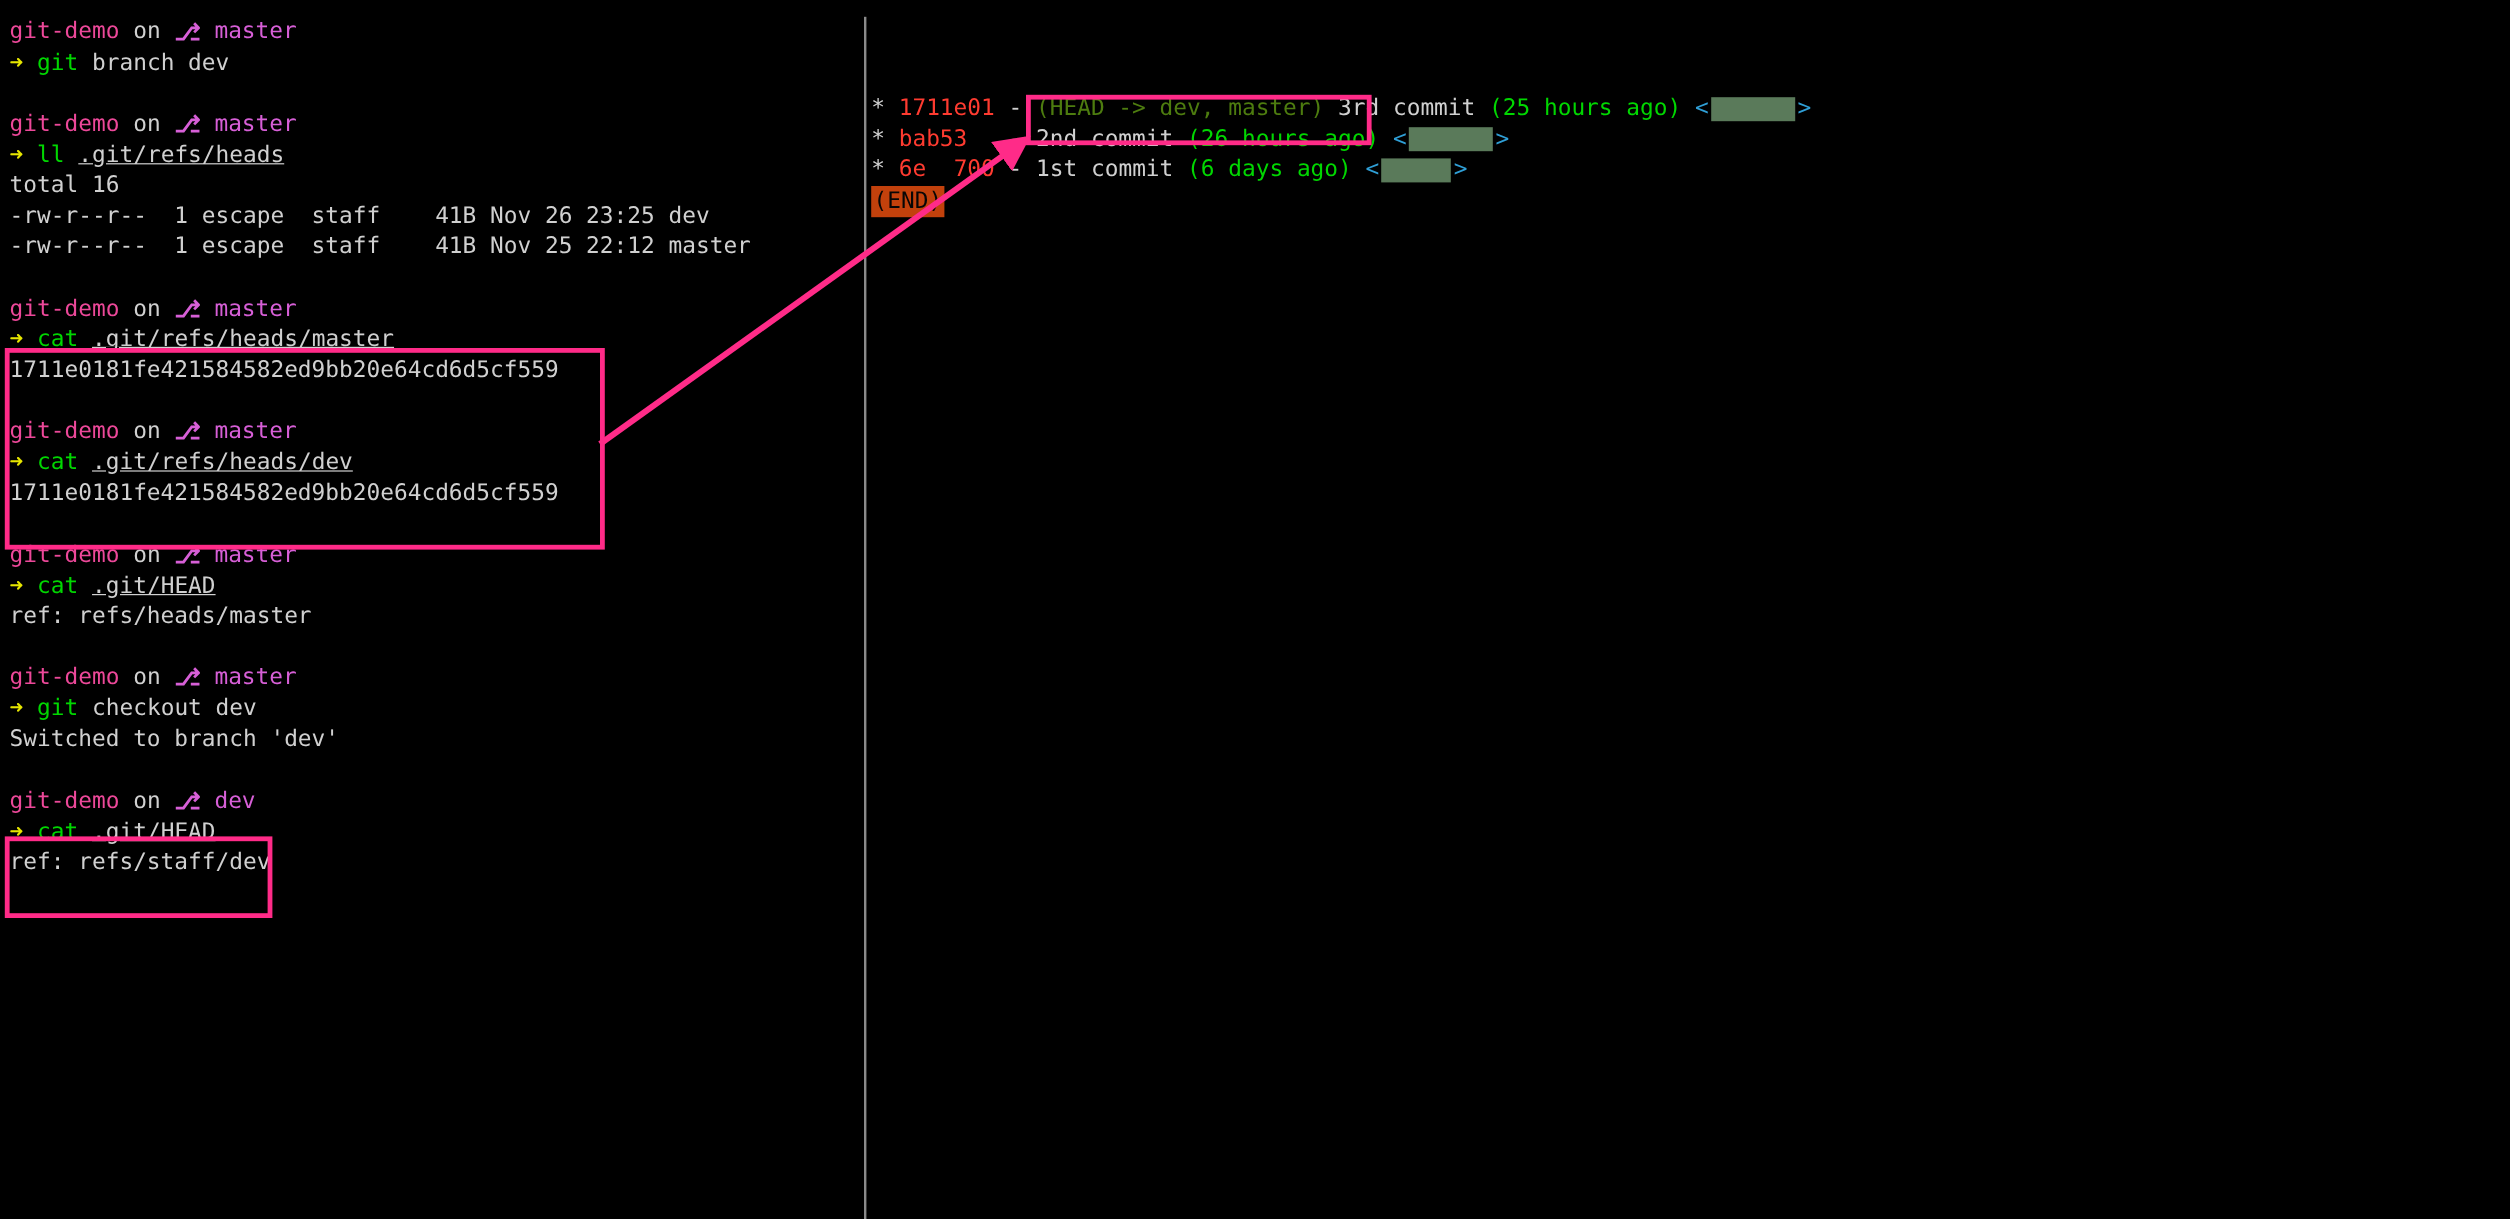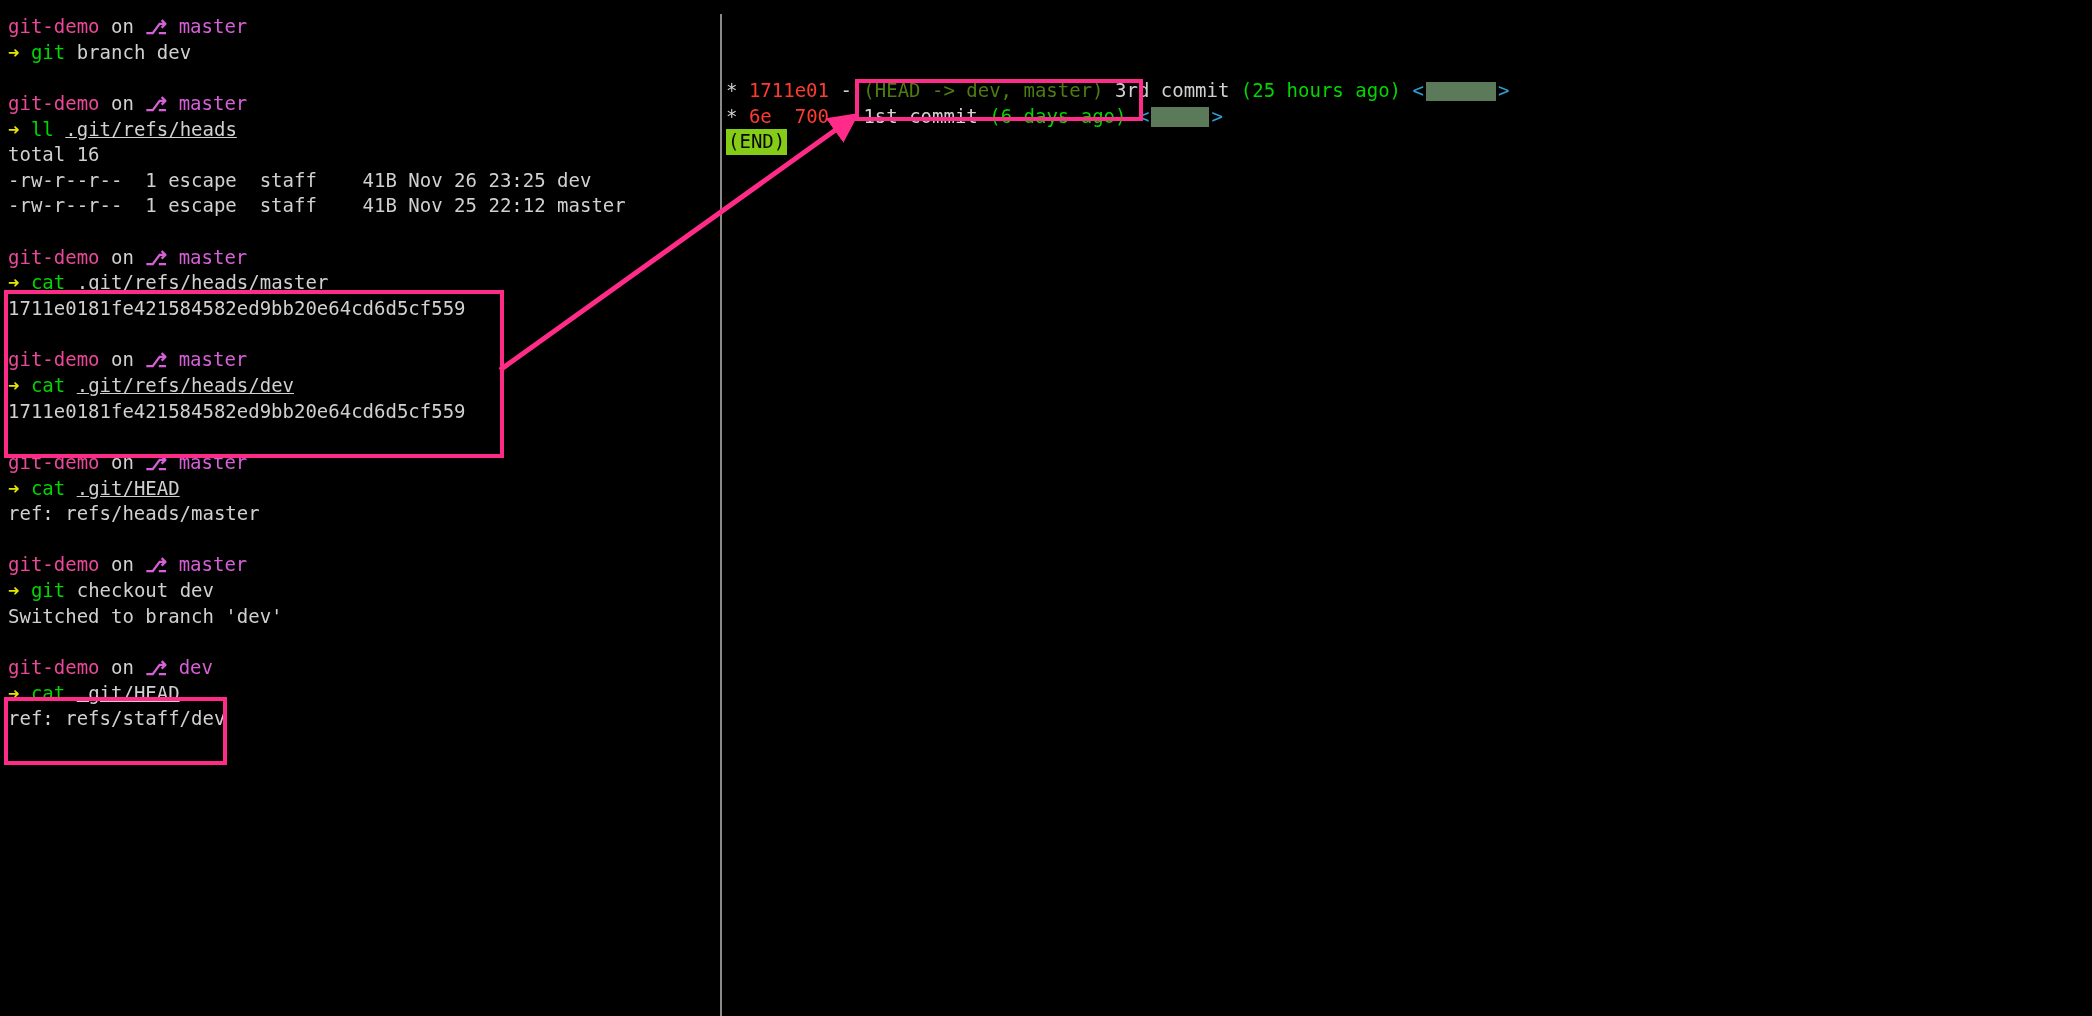--- a/index.html
+++ b/index.html
@@ -58,21 +58,21 @@
     vertical-align: middle;
     height: 1.05em;
     background: #5a7a5a;
     margin: 0 2px;
   }
   .redact.w1 { width: 70px; }
   .redact.w2 { width: 58px; }
 
   .end-marker {
     display: inline-block;
-    background: #84cc16;
+    background: #c2410c;
     color: #060606;
     padding: 0 2px;
   }
 
   
   .hl-box {
     position: absolute;
     border: 4px solid #ff2b88;
     pointer-events: none;
   }
@@ -123,20 +123,21 @@
     <div class="line"><span class="cyan">git-demo</span> <span class="white">on</span> <span class="magenta branch-icon">⎇</span> <span class="magenta">dev</span></div>
     <div class="line"><span class="arrow-glyph">➜</span> <span class="green">cat</span> <span class="white ul">.git/HEAD</span></div>
     <div class="line white">ref: refs/staff/dev</div>
 
   </div>
 
   <div class="pane-right">
 
     <div class="line"><span class="white">*</span> <span class="red">1711e01</span> <span class="white">-</span> <span class="yellow">(HEAD -&gt; dev, master)</span> <span class="white">3rd commit</span> <span class="green">(25 hours ago)</span> <span class="blue">&lt;</span><span class="redact w1"></span><span class="blue">&gt;</span></div>
 
+    <div class="line"><span class="white">*</span> <span class="red">bab53</span>   <span class="white">-</span> <span class="white">2nd commit</span> <span class="green">(26 hours ago)</span> <span class="blue">&lt;</span><span class="redact w1"></span><span class="blue">&gt;</span></div>
 
     <div class="line"><span class="white">*</span> <span class="red">6e</span>  <span class="red">700</span> <span class="white">-</span> <span class="white">1st commit</span> <span class="green">(6 days ago)</span> <span class="blue">&lt;</span><span class="redact w2"></span><span class="blue">&gt;</span></div>
 
     <div class="line"><span class="end-marker">(END)</span></div>
   </div>
 
 </div>
 
 <div class="divider"></div>
 

